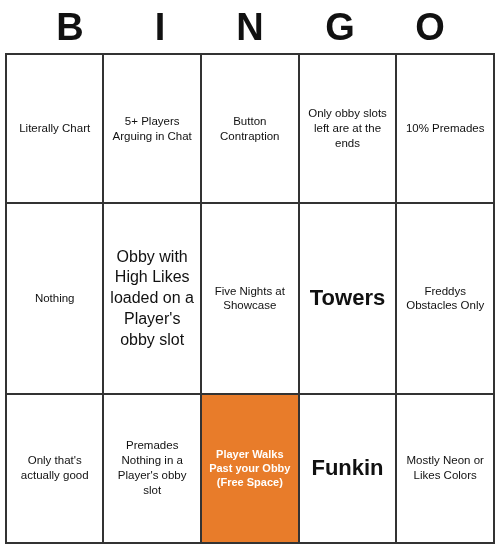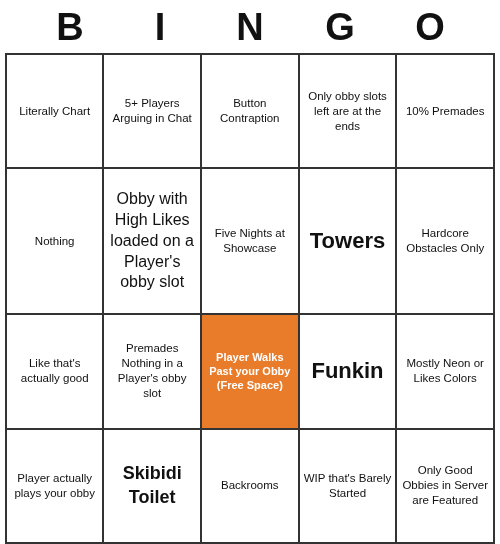--- a/index.html
+++ b/index.html
@@ -77,30 +77,23 @@
         <td>5+ Players Arguing in Chat</td>
         <td>Button Contraption</td>
         <td>Only obby slots left are at the ends</td>
         <td>10% Premades</td>
       </tr>
       <tr>
         <td>Nothing</td>
         <td style="font-size: 16px;">Obby with High Likes loaded on a Player's obby slot</td>
         <td>Five Nights at Showcase</td>
         <td class="large-text">Towers</td>
-        <td>Hardcore Obstacles Only</td>
+        <td>Freddys Obstacles Only</td>
       </tr>
       <tr>
-        <td>Like that's actually good</td>
+        <td>Only that's actually good</td>
         <td>Premades Nothing in a Player's obby slot</td>
         <td class="free-space">Player Walks Past your Obby (Free Space)</td>
         <td class="large-text">Funkin</td>
         <td>Mostly Neon or Likes Colors</td>
       </tr>
-      <tr>
-        <td>Player actually plays your obby</td>
-        <td class="large-text-md">Skibidi Toilet</td>
-        <td>Backrooms</td>
-        <td>WIP that's Barely Started</td>
-        <td>Only Good Obbies in Server are Featured</td>
-      </tr>
     </tbody>
 </table>
 
 </body></html>

